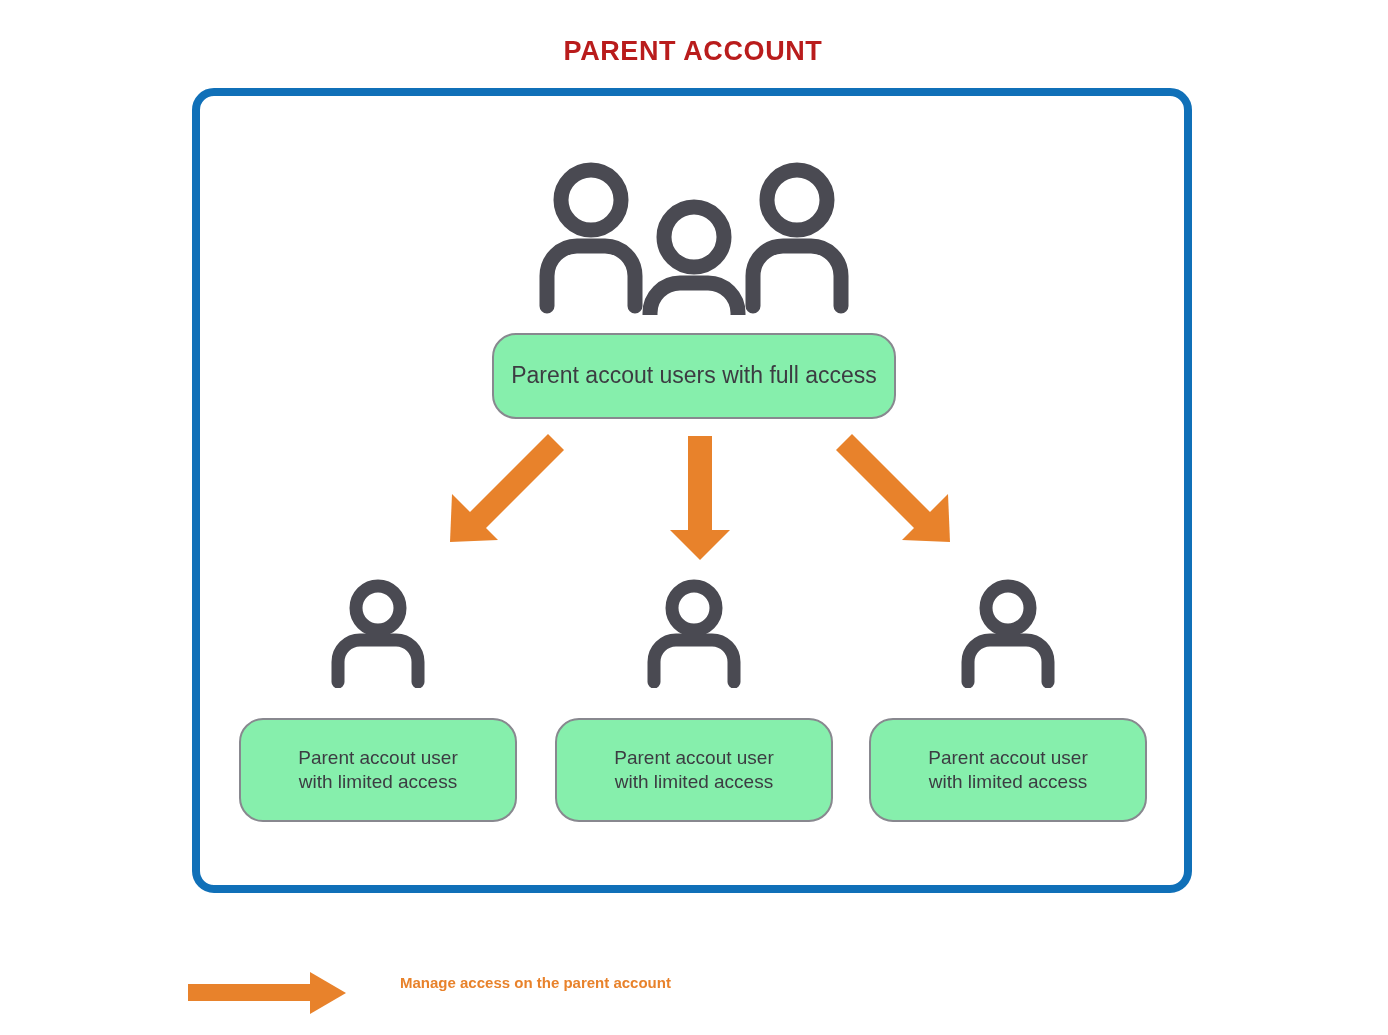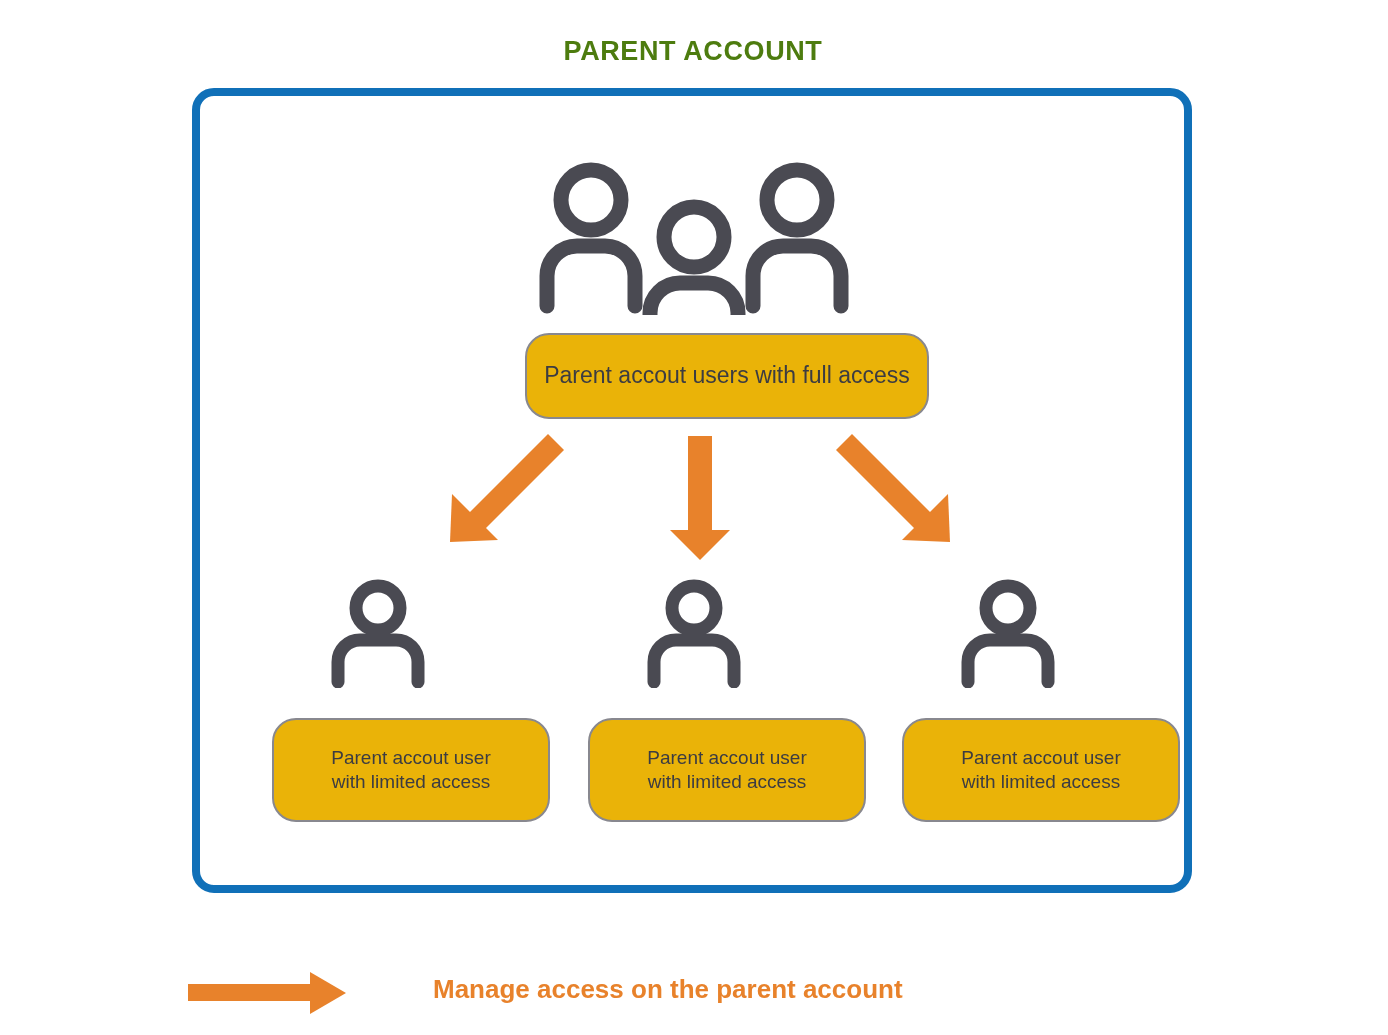--- a/index.html
+++ b/index.html
@@ -25,21 +25,21 @@
   
   .diagram-title {
     position: absolute;
     left: 0;
     top: 36px;
     width: 1386px;
     text-align: center;
     font-size: 27px;
     font-weight: bold;
     letter-spacing: 0.6px;
-    color: #4d7c0f;
+    color: #b91c1c;
     font-family: "Liberation Sans", sans-serif;
   }
 
   
   .parent-frame {
     position: absolute;
     left: 192px;
     top: 88px;
     width: 1000px;
     height: 805px;
@@ -66,29 +66,28 @@
   .icon-person-row.p1 { left: 322px; }
   .icon-person-row.p2 { left: 638px; }
   .icon-person-row.p3 { left: 952px; }
 
   
   .pill {
     position: absolute;
     box-sizing: border-box;
     border: 2px solid #88888f;
     border-radius: 24px;
-    background: #eab308;
+    background: #86efac;
     display: flex;
     align-items: center;
     justify-content: center;
     text-align: center;
     color: #3c3c42;
     font-family: "Liberation Sans", sans-serif;
     line-height: 1.28;
-    margin-left: 33px;
   }
   .pill-top {
     left: 492px;
     top: 333px;
     width: 404px;
     height: 86px;
     font-size: 23px;
   }
   .pill-bottom {
     top: 718px;
@@ -122,26 +121,25 @@
     position: absolute;
     left: 0;
     top: 10px;
     width: 170px;
     height: 46px;
   }
   .legend-text {
     position: absolute;
     left: 214px;
     top: 14px;
-    font-size: 26px;
+    font-size: 15px;
     font-weight: bold;
     color: #e8822b;
     font-family: "Liberation Sans", sans-serif;
     white-space: nowrap;
-    margin-left: 33px;
   }
 </style>
 </head>
 <body>
 
 <div class="stage">
 
   <div class="diagram-title">PARENT ACCOUNT</div>
 
   <div class="parent-frame"></div>

